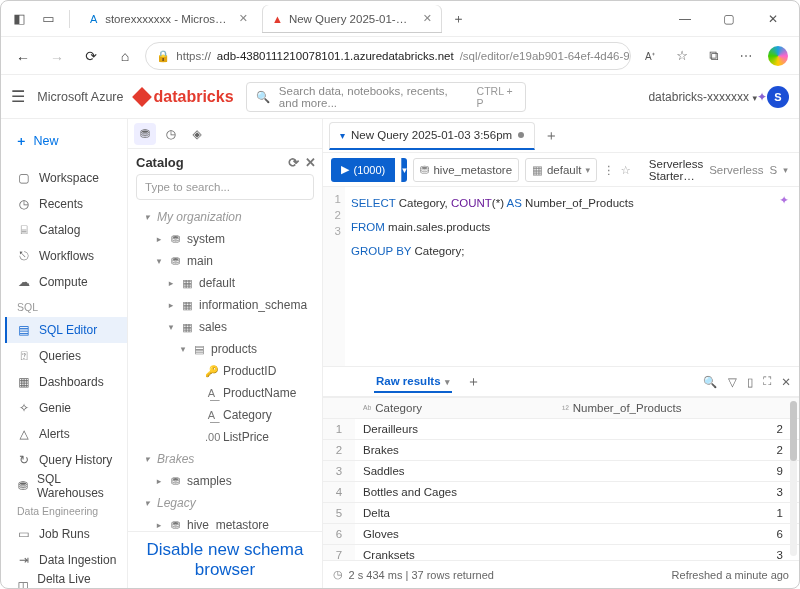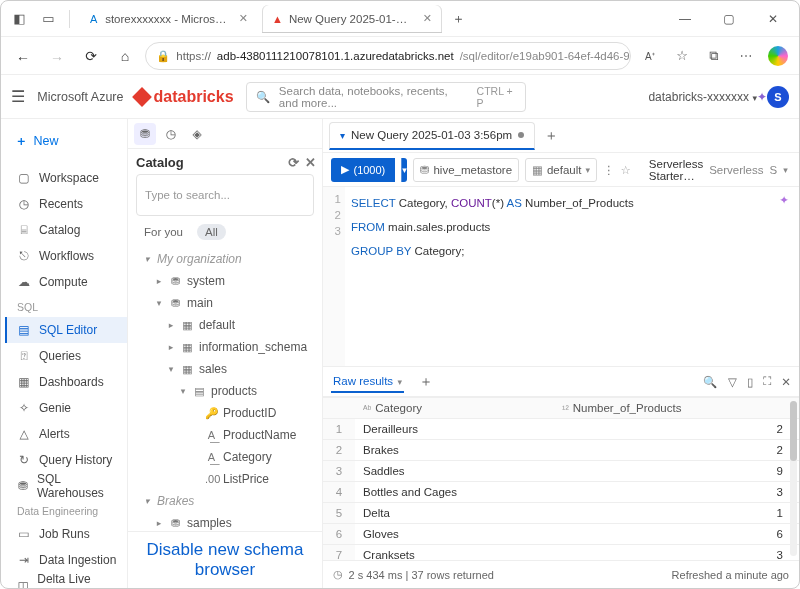--- a/index.html
+++ b/index.html
@@ -45,21 +45,21 @@
 .navitem.active { background:#eaf1fb; color:#0b61cf; font-weight:500; border-left:2px solid #0b61cf;}
 .navitem .ic{width:14px; text-align:center; color:#666; font-size:12px;}
 .navitem.active .ic{color:#0b61cf;}
 
 .midcol { width:195px; border-right:1px solid #eee; display:flex; flex-direction:column;}
 .midtool { height:30px; border-bottom:1px solid #eee; display:flex; align-items:center; padding:0 6px; gap:4px;}
 .midtool .sq{width:22px;height:22px;display:flex;align-items:center;justify-content:center;color:#666;border-radius:4px;font-size:12px;}
 .midtool .sq.active{background:#eef;}
 .catalog-hd{padding:6px 6px 4px 8px; display:flex; align-items:center; gap:6px; font-weight:600; font-size:13px;}
 .catalog-hd .sp{flex:1;}
-.catsearch{margin:0 8px 6px 8px; height:42px; border:1px solid #e2e2e2; border-radius:4px; padding:0 8px; font-size:11.5px; color:#999; display:flex; align-items:center;}
+.catsearch{margin:0 8px 6px 8px; height:26px; border:1px solid #e2e2e2; border-radius:4px; padding:0 8px; font-size:11.5px; color:#999; display:flex; align-items:center;}
 .pillrow{padding:2px 8px 8px; display:flex; gap:6px; align-items:center; font-size:11.5px;}
 .pill{padding:2px 8px; border-radius:10px; color:#666; cursor:pointer;}
 .pill.on{background:#e6e9ee;}
 .tree{flex:1; overflow:auto; padding:0 6px 6px 6px;}
 .tn{display:flex; align-items:center; gap:5px; height:22px; color:#555; white-space:nowrap; cursor:pointer;}
 .tn.it{color:#999; font-style:italic;}
 .tw{display:inline-block; width:10px; text-align:center; color:#888; font-size:9px;}
 .tic{width:13px; color:#777; font-size:11px; text-align:center;}
 .ind1{padding-left:8px;}.ind2{padding-left:20px;}.ind3{padding-left:32px;}.ind4{padding-left:44px;}.ind5{padding-left:56px;}
 .catfoot{border-top:1px solid #eee;text-align:center;padding:8px 4px;}
@@ -78,21 +78,21 @@
 .sel .ic{color:#888;}
 .tool-sp{flex:1;}
 .statusdot{width:7px;height:7px;border-radius:50%;background:#37b24d;display:inline-block;}
 .savebtn{color:#555; padding:0 6px;}
 .codearea{flex:0 0 180px; display:flex; font-family: Consolas, monospace; font-size:11.5px; border-bottom:1px solid #eee; position:relative; overflow:auto;}
 .gutter{width:22px; text-align:right; padding:4px 4px 0 0; color:#aaa; background:#fafafa; user-select:none; line-height:16px;}
 .code{flex:1; padding:4px 22px 0 6px; white-space:pre; line-height:24px;}
 .kw{color:#1565c0;} .fn{color:#6a1b9a;}
 .assist{position:absolute;right:10px;top:6px;color:#b072e0;}
 .restabs{height:30px;border-bottom:1px solid #eee;display:flex;align-items:center;padding:0 8px;gap:10px;font-size:11.5px;}
-.rtab{color:#0b61cf;border-bottom:2px solid #0b61cf;padding:4px 2px;font-weight:400;}
+.rtab{color:#0b61cf;border-bottom:2px solid #0b61cf;padding:4px 2px;font-weight:700;margin-left:43px;}
 .rtab .c{font-size:9px;color:#888;margin-left:2px;}
 .ract{margin-left:auto;display:flex;gap:10px;color:#666;}
 .ract span{cursor:pointer;}
 .results{flex:1; overflow:auto; position:relative;}
 table.grid{width:100%; border-collapse:collapse; font-size:11.5px;}
 table.grid th, table.grid td{border-bottom:1px solid #eee; padding:4px 8px; text-align:left; height:18px;}
 table.grid th{color:#555; font-weight:500; background:#fafafa; border-top:1px solid #eee;}
 table.grid th .ct{font-size:10px;color:#999;margin-right:4px;}
 table.grid td.rn{width:30px;text-align:center;color:#999;background:#fafafa;}
 table.grid td.num{text-align:right; padding-right:16px;}
@@ -248,24 +248,20 @@
       </div>
       <div class="catalog-hd">
         <span>Catalog</span>
         <span class="sp"></span>
         <span style="color:#777">⟳</span>
         <span style="color:#777">✕</span>
       </div>
       <div class="catsearch">
           <span>Type to search...</span>
         </div>
-      <div class="pillrow">
-        <span class="pill">For you</span>
-        <span class="pill on">All</span>
-      </div>
       <div class="tree" id="treemount">
           <div class="tn ind1 it">
             <span class="tw">▾</span>
             <span>My organization</span>
           </div>
           <div class="tn ind2">
             <span class="tw">▸</span>
             <span class="tic">⛃</span>
             <span>system</span>
           </div>

